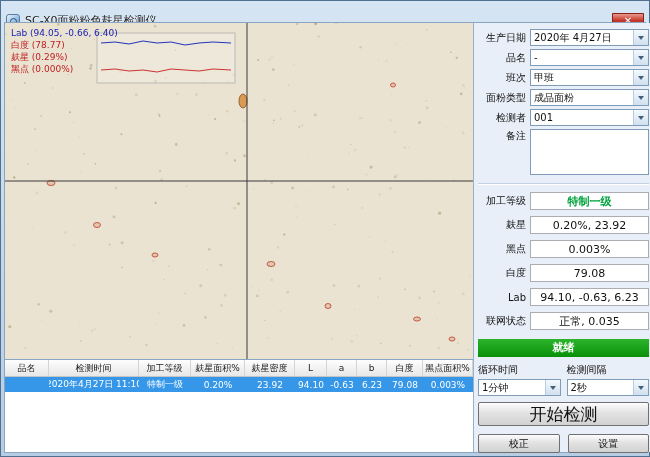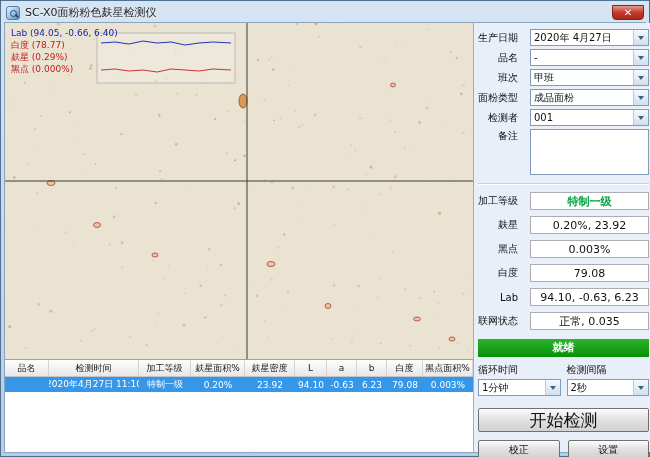--- a/index.html
+++ b/index.html
@@ -1,21 +1,21 @@
 <!DOCTYPE html>
 <html><head>
 <meta charset="utf-8">
 <style>
   * { box-sizing: border-box; margin: 0; padding: 0; font-family: "DejaVu Sans", "Liberation Sans", sans-serif; }
   html,body { width: 650px; height: 457px; }
   body { position: relative; background: #888; overflow: hidden; }
 
   .window { position: absolute; inset: 0; border: 1px solid #4f718f;
     background: linear-gradient(#d6e5f3, #b7cde4); }
-  .titlebar { height: 21px; display: flex; align-items: center; padding: 2px 5px 0 5px; gap: 5px; }
+  .titlebar { height: 21px; display: flex; align-items: center; padding: 2px 5px 0 5px; gap: 5px; margin-top: 8px; }
   .app-icon { width: 14px; height: 14px; border-radius: 3px;
     background: linear-gradient(135deg,#e8f2fb 0%, #9cc2e5 55%, #5b89b8 100%);
     border: 1px solid #5a7da0; position: relative; flex: 0 0 auto; }
   .app-icon::after { content:""; position:absolute; left:3px; top:3px; width:5px; height:5px;
     border:1.5px solid #2c4f74; border-radius:50%; }
   .app-icon::before { content:""; position:absolute; left:8px; top:8px; width:4px; height:1.5px;
     background:#2c4f74; transform:rotate(45deg); }
   .title-text { font-size: 11px; color: #1b1b1b; text-shadow: 0 1px 0 rgba(255,255,255,.7); }
   .close-btn { margin-left: auto; width: 32px; height: 15px; border: 1px solid #8a2018;
     border-radius: 0 0 4px 4px; background: linear-gradient(#e89a8d, #c4392a 50%, #a52a1c);
@@ -39,21 +39,21 @@
     white-space: nowrap; overflow: hidden; }
   .trow { display: flex; height: 15px; background: #3697e8; color: #fff; }
   .td { display: flex; align-items: center; justify-content: center; white-space: nowrap; overflow: hidden; }
   .c0{width:44px}.c1{width:90px}.c2{width:52px}.c3{width:54px}.c4{width:50px}
   .c5{width:32px}.c6{width:30px}.c7{width:30px}.c8{width:36px}.c9{width:50px}
 
   
   .right-panel { flex: 1; border-left: 1px solid #9ab0c8; background: #e9eff8;
     padding: 6px 5px 4px 4px; display: flex; flex-direction: column; font-size: 10px; }
   .frow { display: flex; align-items: center; margin-bottom: 3px; }
-  .flabel { width: 52px; text-align: right; padding-right: 12px; color: #111; flex: 0 0 auto; }
+  .flabel { width: 52px; text-align: right; padding-right: 4px; color: #111; flex: 0 0 auto; }
   .combo { flex: 1; height: 17px; background: #fff; border: 1px solid #7f9db9;
     display: flex; align-items: center; padding-left: 3px; cursor: pointer; overflow: hidden; }
   .cval { font-size: 10px; color: #111; white-space: nowrap; }
   .arrow { margin-left: auto; width: 15px; align-self: stretch;
     background: linear-gradient(#f4f9fd, #cfe0ef); border-left: 1px solid #b7cbde;
     display: flex; align-items: center; justify-content: center; }
   .arrow::after { content: ""; border-left: 3px solid transparent; border-right: 3px solid transparent;
     border-top: 4px solid #44627e; }
   .remark-row { align-items: flex-start; }
   .remark-box { flex: 1; height: 46px; background: #fff; border: 1px solid #7f9db9;
@@ -63,21 +63,21 @@
 
   .rrow { display: flex; align-items: center; margin-bottom: 6px; }
   .rvalue { flex: 1; height: 18px; background: #fff; border: 1px solid #abadb3;
     display: flex; align-items: center; justify-content: center; font-size: 11px; color: #111;
     white-space: nowrap; overflow: hidden; }
   .grade-value { color: #00a23c; font-weight: bold; }
 
   .ready-bar { height: 18px; margin: 3px 0 6px 0; background: linear-gradient(#2cb52c, #089108);
     color: #fff; font-weight: bold; font-size: 11px; text-align: center; line-height: 18px; }
 
-  .cycle-row { display: flex; gap: 6px; margin-bottom: 12px; }
+  .cycle-row { display: flex; gap: 6px; margin-bottom: 6px; }
   .cycle-col { flex: 1; }
   .cycle-lbl { font-size: 10px; margin-bottom: 2px; color: #111; }
 
   .start-btn { width: 100%; height: 24px; margin-bottom: 8px;
     background: linear-gradient(#fdfdfd, #e2e2e2 45%, #d2d2d2);
     border: 1px solid #707070; border-radius: 2px; font-size: 17px; color: #111; cursor: pointer; }
   .btn-row { display: flex; gap: 8px; margin-bottom: 8px; }
   .small-btn { flex: 1; height: 19px; background: linear-gradient(#fdfdfd, #e2e2e2 45%, #d2d2d2);
     border: 1px solid #707070; border-radius: 2px; font-size: 10px; color: #111; cursor: pointer; }
   .links-row { margin-top: auto; display: flex; justify-content: flex-end; gap: 10px; }

